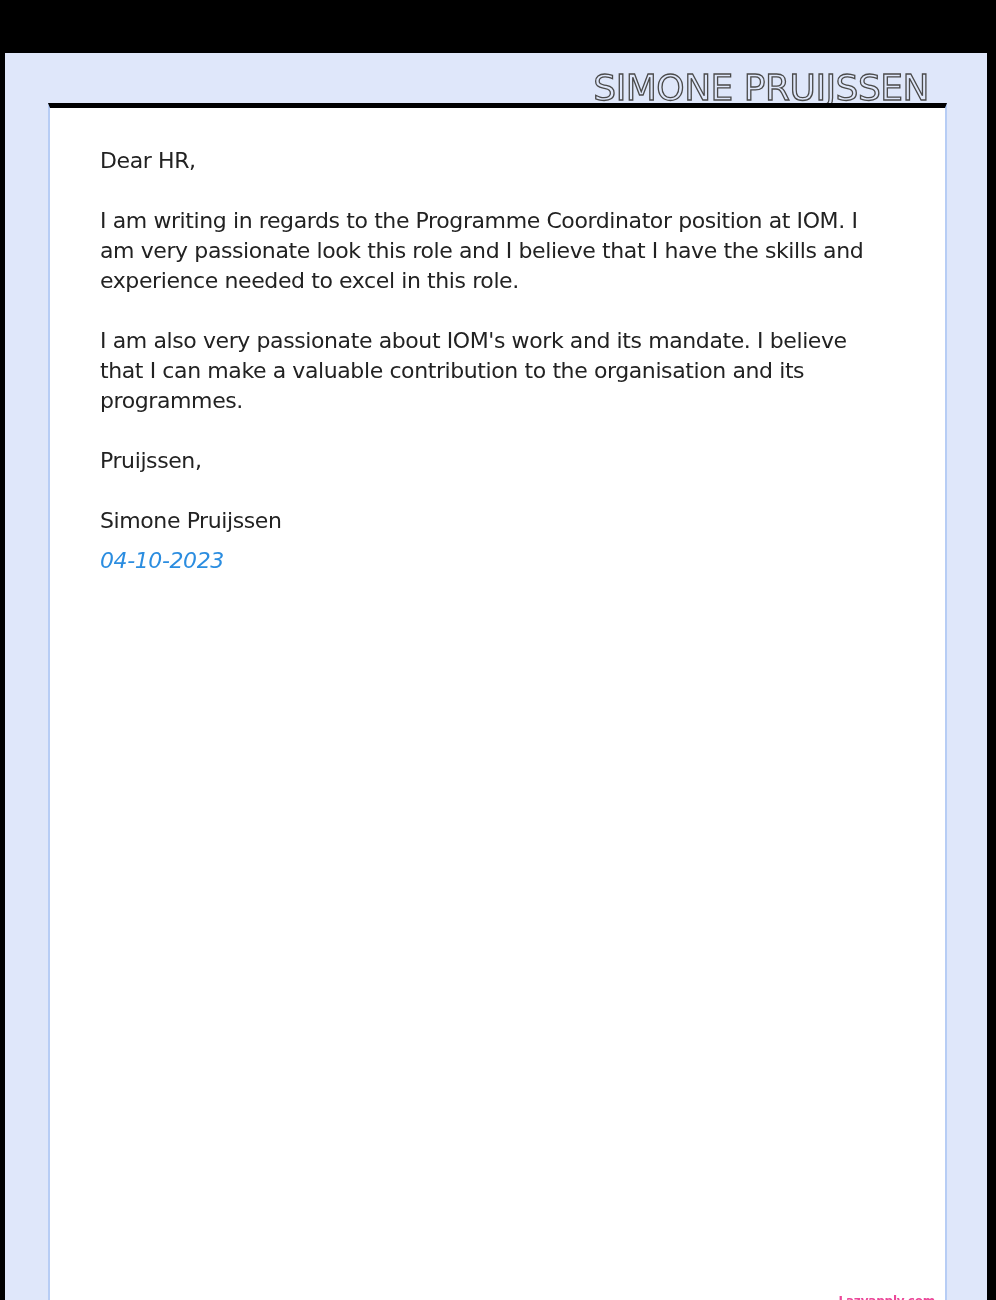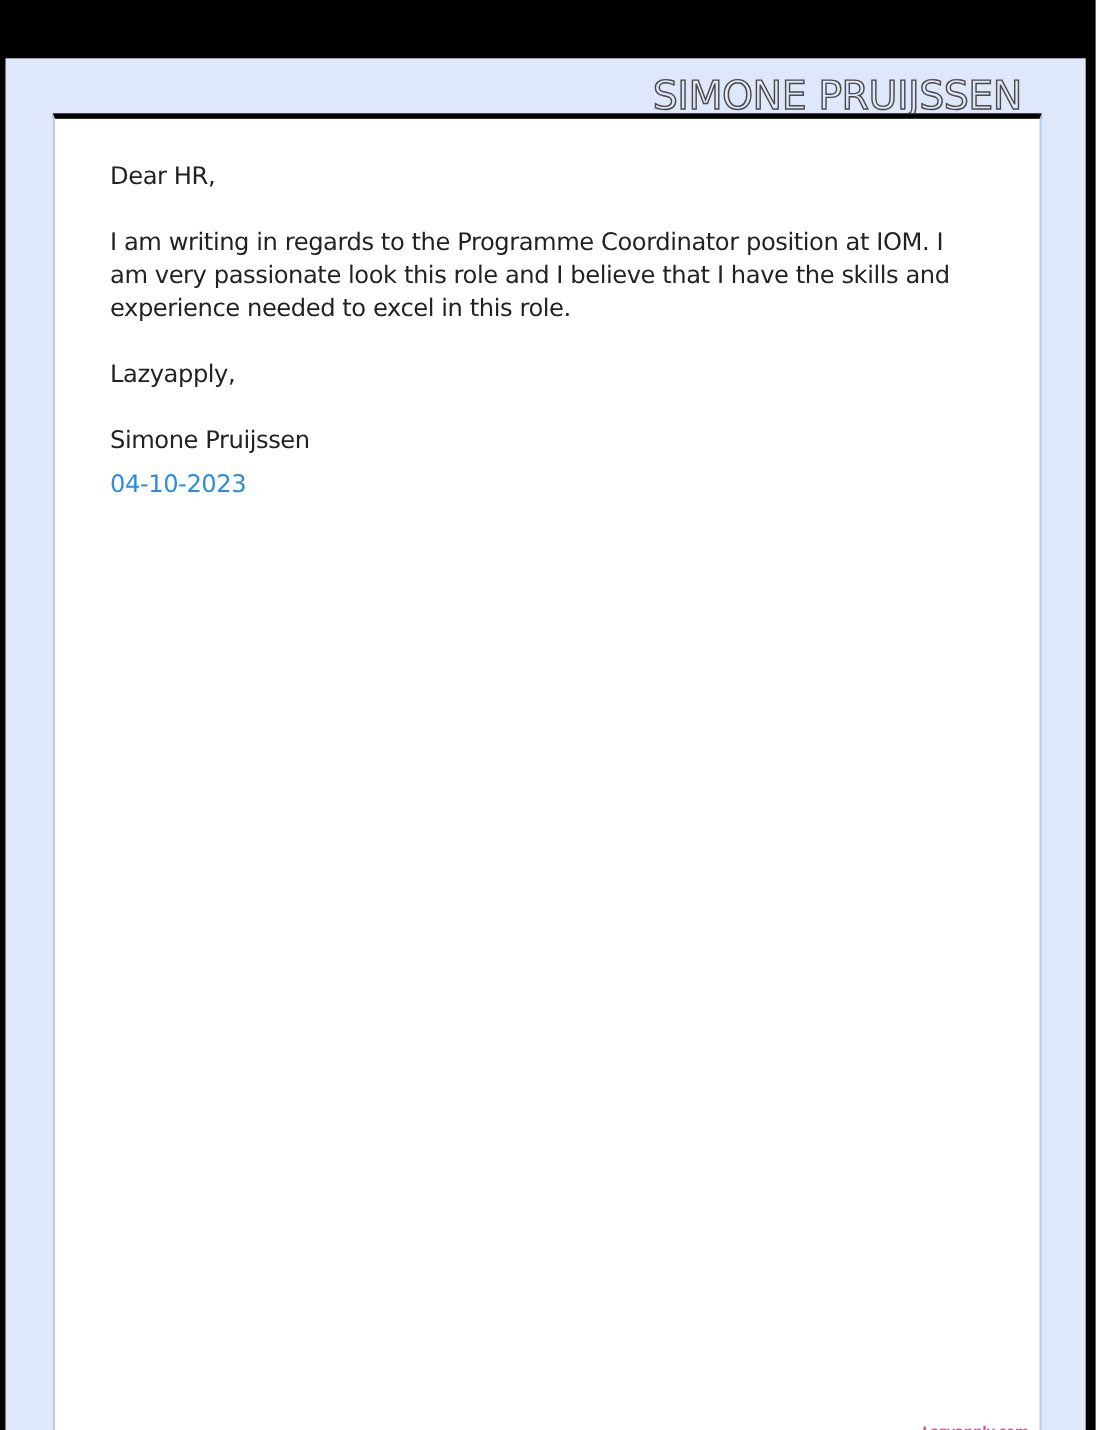--- a/index.html
+++ b/index.html
@@ -44,39 +44,40 @@
       left: 50px; top: 38px;
       width: 790px;
       font-size: 22px;
       line-height: 30px;
       color: #222;
       letter-spacing: -0.4px;
     }
     .letter p { margin: 0 0 30px 0; }
     .letter p.signoff { margin-bottom: 30px; }
     .letter p.signature { margin-bottom: 10px; }
-    .letter .date { color: #2b8de0; margin: 0; }
+    .letter .date { color: #2b8de0; margin: 0; font-style: italic; }
     .footer-brand {
       position: absolute;
       right: 10px; bottom: 2px;
       font-size: 12px;
       color: #ec4899;
       letter-spacing: -0.2px;
       font-weight: bold;
     }
   </style>
 </head>
 <body>
 
 <div class="frame">
   <h1 class="name-heading">SIMONE PRUIJSSEN</h1>
 
   <div class="page">
     <div class="letter">
       <p>Dear HR,</p>
       <p>I am writing in regards to the Programme Coordinator position at IOM. I am very passionate look this role and I believe that I have the skills and experience needed to excel in this role.</p>
-      <p class="signoff">Lazyapply,</p>
+      <p>I am also very passionate about IOM's work and its mandate. I believe that I can make a valuable contribution to the organisation and its programmes.</p>
+      <p class="signoff">Pruijssen,</p>
       <p class="signature">Simone Pruijssen</p>
       <p class="date">04-10-2023</p>
     </div>
     <div class="footer-brand">Lazyapply.com</div>
   </div>
 </div>
 
 </body></html>

